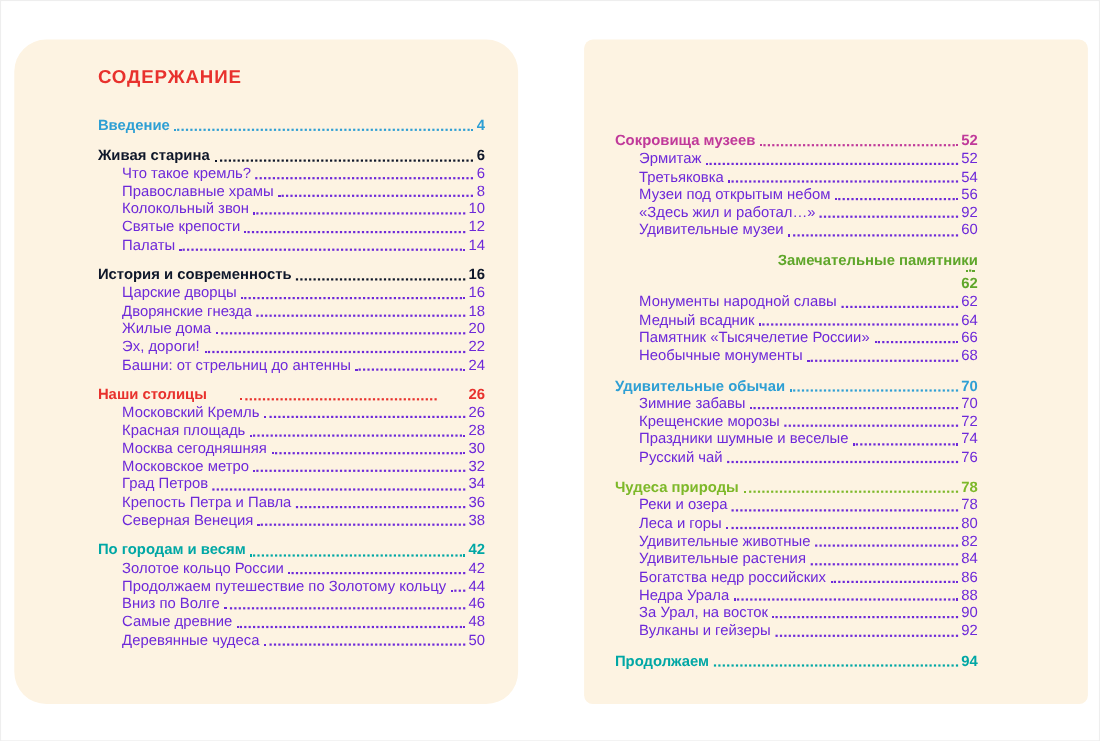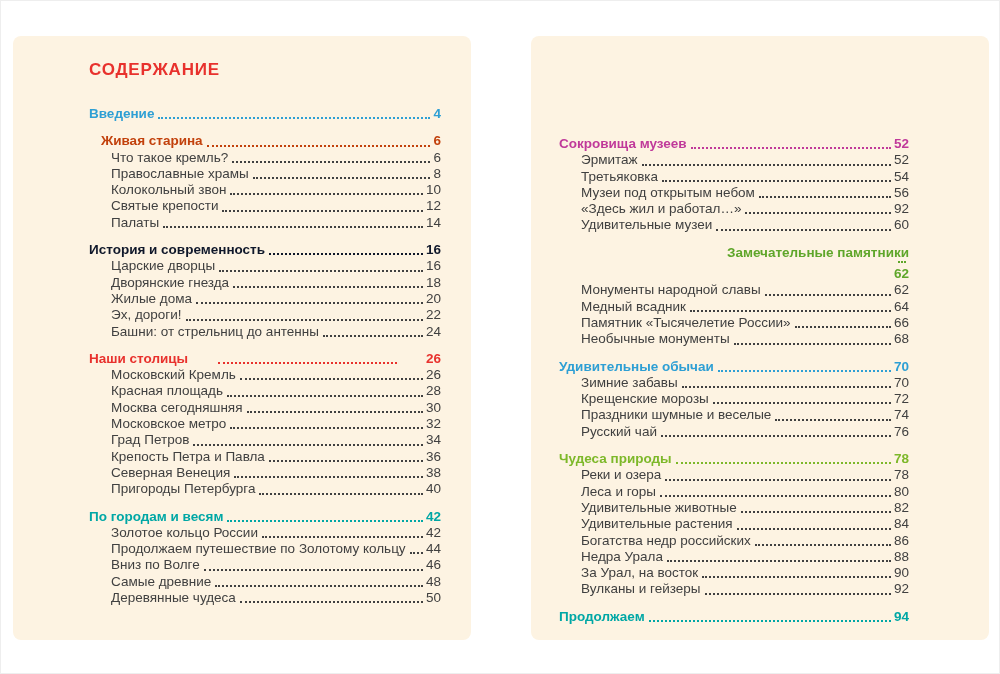--- a/index.html
+++ b/index.html
@@ -19,42 +19,42 @@
   }
   .book-page {
     position: absolute;
     top: 35px;
     width: 458px;
     height: 604px;
     background: #fdf3e2;
     border-radius: 8px;
     box-sizing: border-box;
   }
-  .page-left  { left: 12px;  padding: 24px 30px 0 76px; }
-  .page-right { left: 530px; padding: 84px 80px 0 28px; }
+  .page-left  { left: 12px;  padding: 24px 30px 0 76px; border-radius: 29px; }
+  .page-right { left: 530px; padding: 84px 100px 0 28px; }
 
   .toc-title {
     font-size: 17px;
     font-weight: bold;
     letter-spacing: 0.8px;
     margin-bottom: 26px;
   }
   .toc-row {
     display: flex;
     align-items: flex-end;
     line-height: 16.3px;
     font-size: 13.5px;
   }
   .toc-row.section {
     font-weight: bold;
     margin-top: 11px;
   }
-  .toc-row.section:first-child { margin-top: 16px; }
+  .toc-row.section:first-child { margin-top: 0; }
   .toc-row.sub {
-    color: #404040;
+    color: #6d28d9;
     padding-left: 22px;
   }
   .toc-label {
     white-space: nowrap;
   }
   .leader {
     flex: 1;
     min-width: 8px;
     margin: 0 3px 3px 4px;
     border-bottom: 2px dotted currentColor;
@@ -69,21 +69,21 @@
 <div class="canvas">
 
   <div class="book-page page-left">
     <div class="toc-title" style="color: rgb(232, 49, 45);">СОДЕРЖАНИЕ</div>
     <div class="toc">
         <div class="toc-row section" style="color: rgb(46, 159, 212);">
           <span class="toc-label">Введение</span>
           <span class="leader"></span>
           <span class="toc-page">4</span>
         </div>
-        <div class="toc-row section" style="color: #c2410c; margin-left: 12px;">
+        <div class="toc-row section" style="color: #0f172a;">
           <span class="toc-label">Живая старина</span>
           <span class="leader"></span>
           <span class="toc-page">6</span>
         </div>
         <div class="toc-row sub">
           <span class="toc-label">Что такое кремль?</span>
           <span class="leader"></span>
           <span class="toc-page">6</span>
         </div>
         <div class="toc-row sub">
@@ -168,25 +168,20 @@
         </div>
         <div class="toc-row sub">
           <span class="toc-label">Крепость Петра и Павла</span>
           <span class="leader"></span>
           <span class="toc-page">36</span>
         </div>
         <div class="toc-row sub">
           <span class="toc-label">Северная Венеция</span>
           <span class="leader"></span>
           <span class="toc-page">38</span>
-        </div>
-        <div class="toc-row sub">
-          <span class="toc-label">Пригороды Петербурга</span>
-          <span class="leader"></span>
-          <span class="toc-page">40</span>
         </div>
         <div class="toc-row section" style="color: rgb(0, 167, 165);">
           <span class="toc-label">По городам и весям</span>
           <span class="leader"></span>
           <span class="toc-page">42</span>
         </div>
         <div class="toc-row sub">
           <span class="toc-label">Золотое кольцо России</span>
           <span class="leader"></span>
           <span class="toc-page">42</span>

